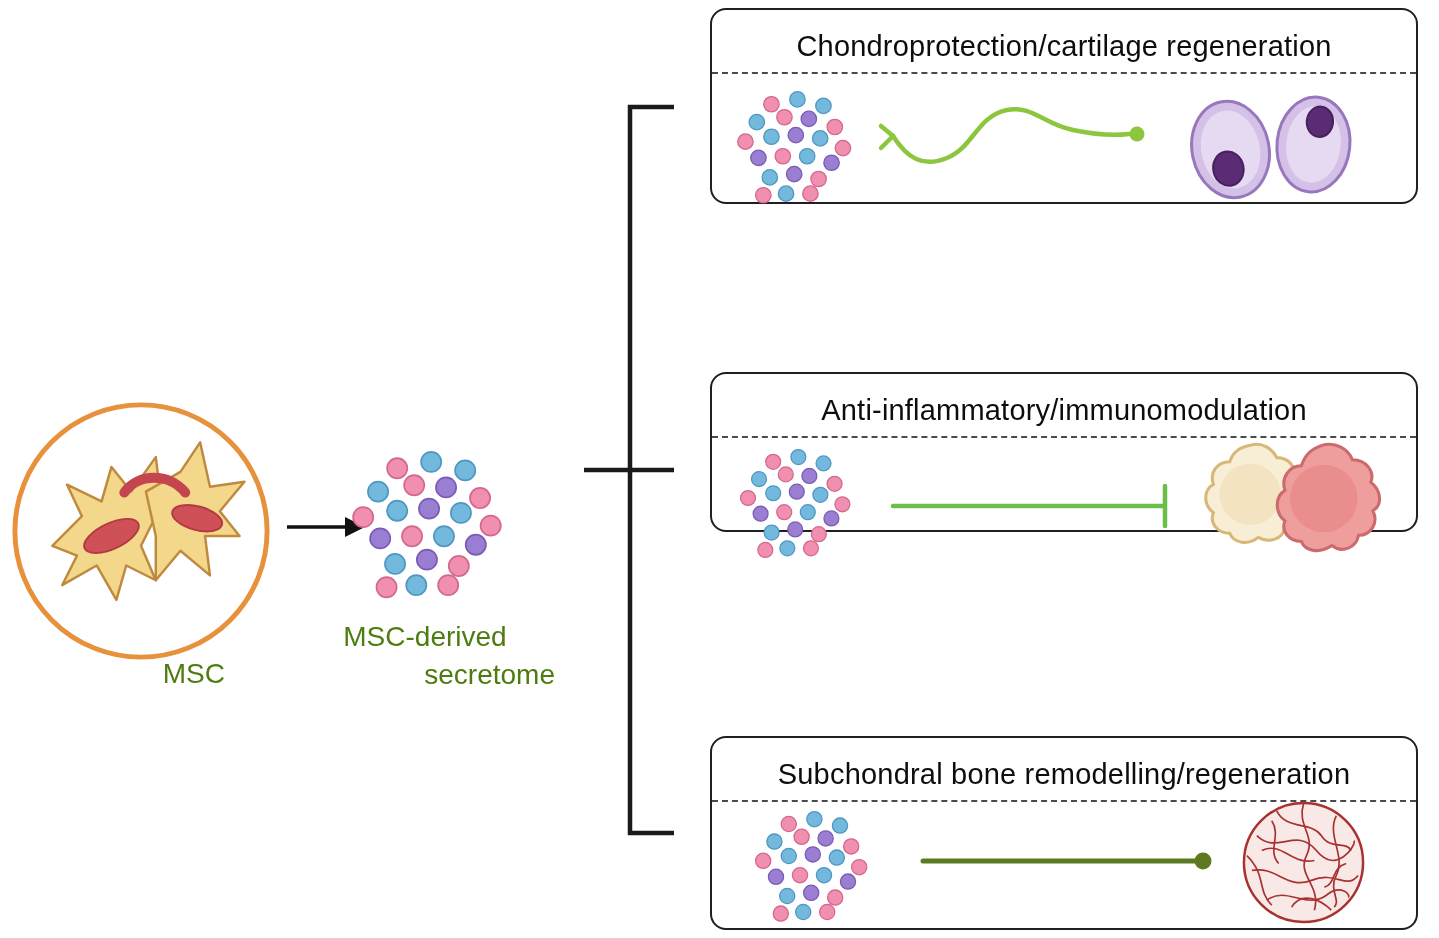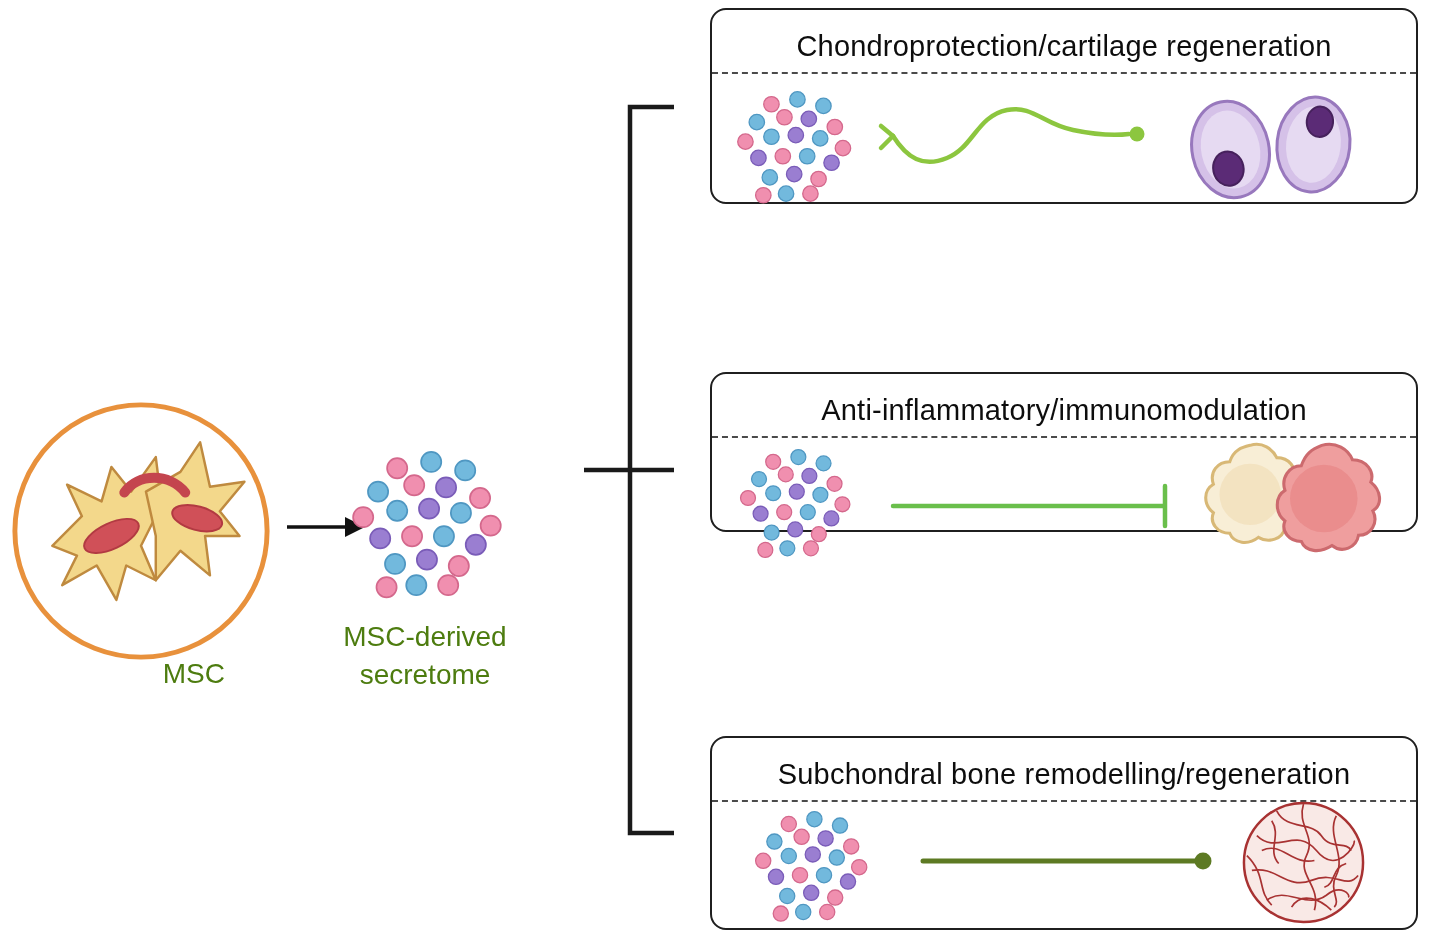--- a/index.html
+++ b/index.html
@@ -114,21 +114,21 @@
     <line x1="2" y1="20" x2="62" y2="20" stroke="#111111" stroke-width="3.5"></line>
     <path d="M60,10 L80,20 L60,30 Z" fill="#111111"></path>
   </svg>
 
   <svg class="abs" style="left:348px;top:447px;" width="160" height="170" viewBox="0 0 150 160">
     <use href="#dot-cluster"></use>
   </svg>
 
   <div class="label" style="left:295px;top:618px;width:260px;">
     <span style="display:block;">MSC-derived</span>
-    <span style="display:block;">secretome</span>
+    <span style="display:block;text-align:right;">secretome</span>
   </div>
 
   <div class="panel" style="top:8px;">
     <span class="panel-title">Chondroprotection/cartilage regeneration</span>
     <div class="panel-divider"></div>
 
     <svg class="abs" style="left:22px;top:78px;" width="122" height="130" viewBox="0 0 150 160">
       <use href="#dot-cluster"></use>
     </svg>
 

